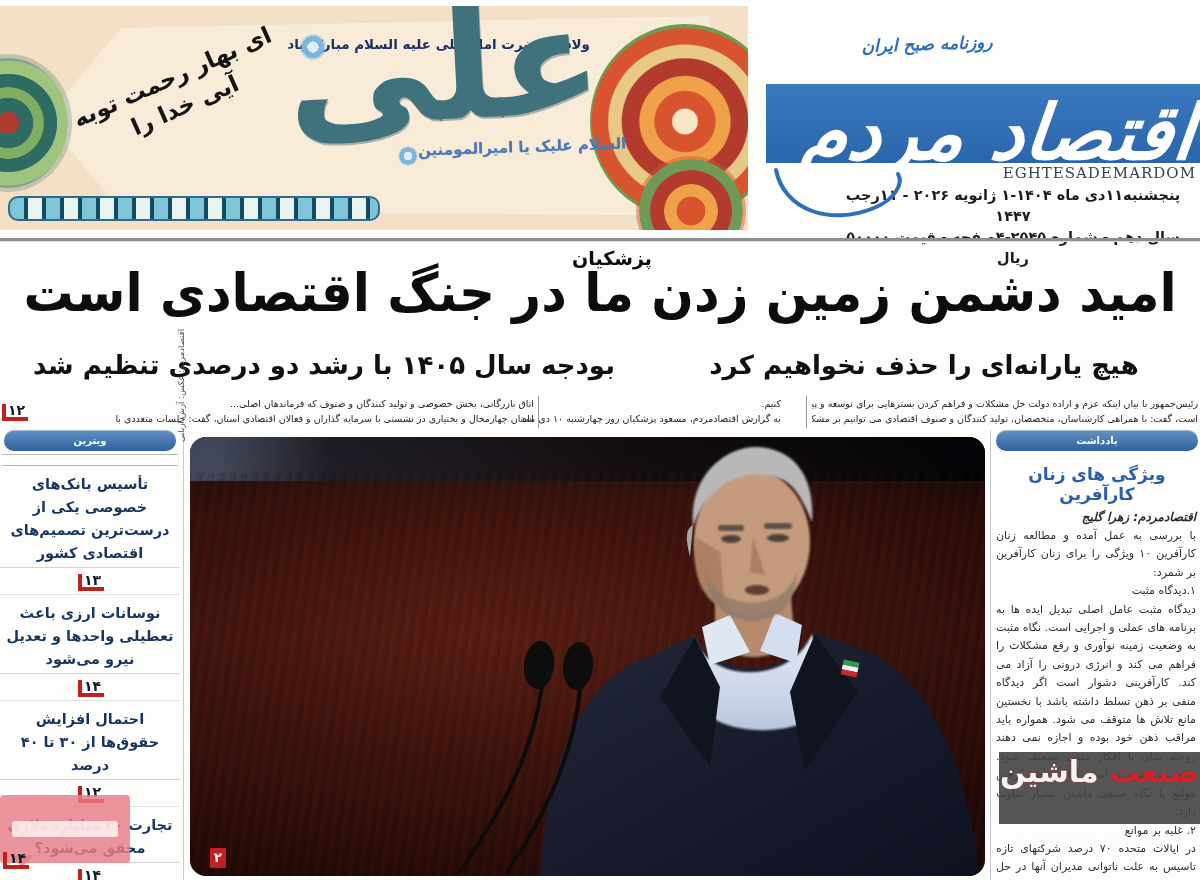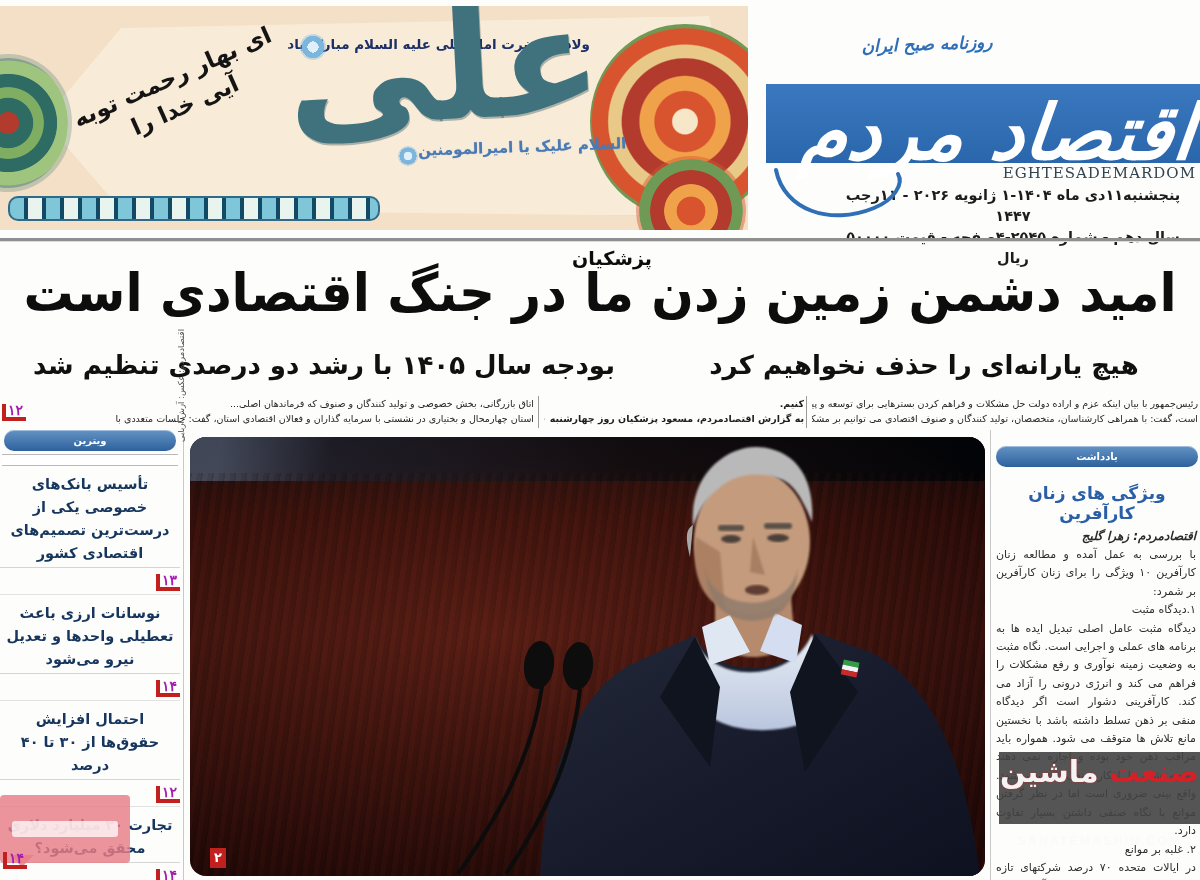--- a/index.html
+++ b/index.html
@@ -48,40 +48,40 @@
   .rule-main{left:0;top:238px;width:1200px;height:3px;background:#8f8f8f;border-bottom:1px solid #dcdcdc;}
   .kicker{left:0;top:247px;width:1200px;text-align:center;font-size:19px;font-weight:900;color:#0d0d0d;padding-left:12px;}
   .headline{left:0;top:264px;width:1200px;text-align:center;font-size:50px;font-weight:900;color:#0d0d0d;
     transform:scaleY(1.06);letter-spacing:-1px;}
   .subrow{left:0;top:350px;width:1200px;height:42px;display:flex;flex-direction:row;}
   .subrow .cell{flex:1;text-align:center;font-size:26px;font-weight:900;color:#101010;}
   .subrow .c-right{flex:0 0 46%;}
   .smallrow{left:0;top:396px;width:1200px;height:32px;font-size:9.5px;color:#1e1e1e;line-height:15px;}
   .scol{position:absolute;top:0;white-space:nowrap;overflow:hidden;text-align:right;}
   .scol-r{left:812px;width:386px;}
-  .scol-m{left:544px;width:260px;font-weight:bold;}
+  .scol-m{left:521px;width:260px;}
   .scol-l{left:20px;width:514px;}
   .vsep{position:absolute;top:0;width:1px;height:32px;background:#9a9a9a;}
-  .pmark{color:#a21caf;font-weight:bold;font-size:14px;border-left:4px solid #c21f1f;
-    border-bottom:4px solid #c21f1f;padding:0 3px 0 2px;line-height:13px;display:inline-block;font-family:Liberation Serif, serif;}
+  .pmark{color:#0f172a;font-weight:bold;font-size:14px;border-left:4px solid #c21f1f;
+    border-bottom:4px solid #c21f1f;padding:0 3px 0 2px;line-height:13px;display:inline-block;}
   .mark-top{left:2px;top:404px;}
 
   
   .vline{top:430px;height:450px;width:1px;background:#c8c8c8;}
   .bluebar{height:21px;border-radius:10px;background:linear-gradient(#6493c4,#2e619c);
     color:#fff;font-size:10px;font-weight:bold;text-align:center;line-height:21px;
     box-shadow:inset 0 1px 0 rgba(255,255,255,.4);}
   .stacklines{height:10px;border-top:1px solid #b9b9b9;border-bottom:1px solid #b9b9b9;margin:3px 2px 0 2px;
     background:linear-gradient(#fff 45%,#cfcfcf 46%,#fff 52%);}
 
   
   .vitrine{left:0;top:430px;width:180px;height:450px;overflow:hidden;}
   .vit-item{padding:7px 4px 2px 4px;text-align:center;font-weight:bold;color:#17365e;
     font-size:14.5px;line-height:23px;border-bottom:1px solid #d5d5d5;}
-  .vit-mark{text-align:right;padding:2px 0 3px 2px;border-bottom:1px solid #e2e2e2;}
+  .vit-mark{text-align:center;padding:2px 0 3px 2px;border-bottom:1px solid #e2e2e2;}
   .pink-bubble{left:0;top:795px;width:130px;height:68px;background:rgba(232,124,134,.82);border-radius:4px;}
   .pink-bubble:after{content:"";position:absolute;left:10px;bottom:-16px;border:12px solid transparent;
     border-top-color:rgba(232,124,134,.82);}
   .pink-inner{position:absolute;left:12px;top:26px;width:106px;height:16px;background:rgba(255,255,255,.75);
     border-radius:3px;}
   .mark-bottom{left:3px;top:852px;}
 
   
   .photo{left:190px;top:437px;width:795px;height:439px;border-radius:16px;overflow:hidden;
     background:linear-gradient(#1c1212,#3d100c 18%,#451410 45%,#320d0a 100%);}
@@ -90,21 +90,21 @@
   .ph-tex{position:absolute;left:0;top:36px;width:100%;height:403px;opacity:.55;
     background:repeating-linear-gradient(98deg,rgba(0,0,0,.35) 0 2px,rgba(120,40,25,.12) 2px 7px,rgba(0,0,0,.22) 7px 11px);}
   .ph-vig{position:absolute;inset:0;background:radial-gradient(ellipse at 38% 45%,rgba(150,60,35,.25),rgba(0,0,0,.35) 85%);}
   .ph-page{position:absolute;left:20px;bottom:8px;width:16px;height:20px;background:#c21f1f;color:#fff;
     font-size:13px;font-weight:bold;text-align:center;line-height:20px;}
   .caption{left:176px;top:290px;width:12px;height:190px;color:#4a4a4a;font-size:8.5px;
     writing-mode:vertical-rl;transform:rotate(180deg);text-align:center;letter-spacing:.5px;}
 
   
   .note{left:994px;top:430px;width:206px;height:450px;overflow:hidden;}
-  .note .bluebar{margin:16px 2px;}
+  .note .bluebar{margin:0 2px;}
   .note-title{color:#2a5fa8;font-size:17px;font-weight:bold;text-align:center;margin:13px 0 6px 0;}
   .note-byline{font-size:12px;font-weight:bold;color:#2b2b2b;text-align:right;padding:0 4px;margin-bottom:3px;font-style:italic;}
   .note-body{font-size:11px;color:#2d2d2d;text-align:justify;padding:0 4px 0 2px;line-height:18.4px;}
   .note-body div{margin:0;}
   .wm{left:999px;top:752px;width:201px;height:70px;background:rgba(66,66,66,.9);color:#fff;
     text-align:center;padding-top:2px;}
   .wm-fa{font-size:30px;font-weight:bold;line-height:36px;white-space:nowrap;}
   .wm-fa .red{color:#d42026;}
   .wm-fa .white{color:#f3f3f3;text-shadow:0 0 2px #d42026;}
   .wm-domain{font-family:"Liberation Sans",sans-serif;font-size:12.5px;font-weight:bold;

